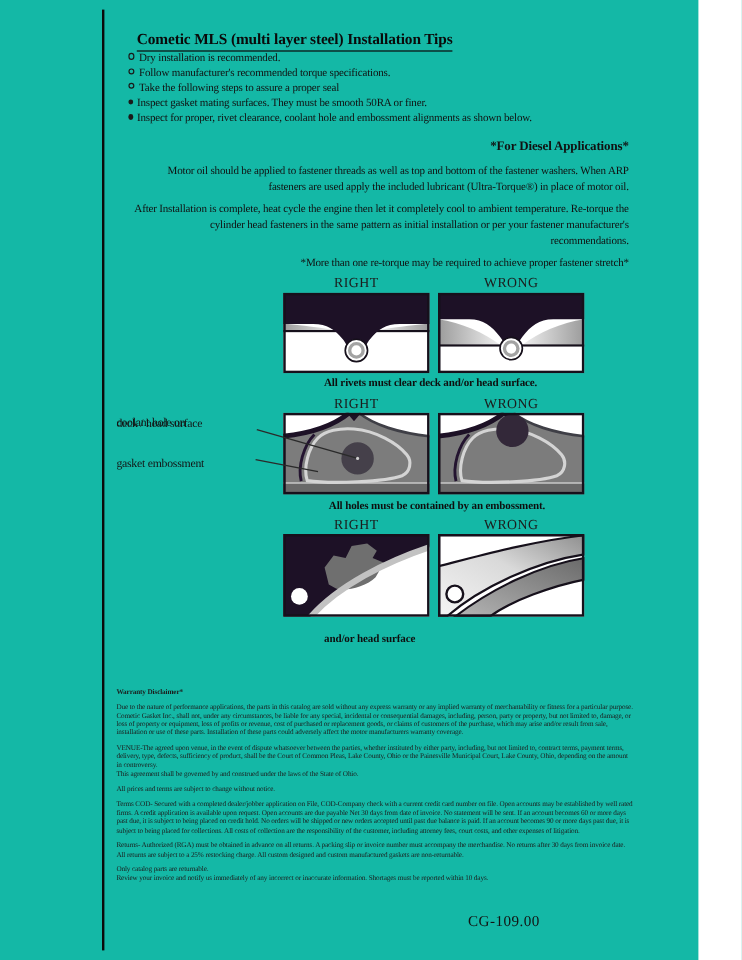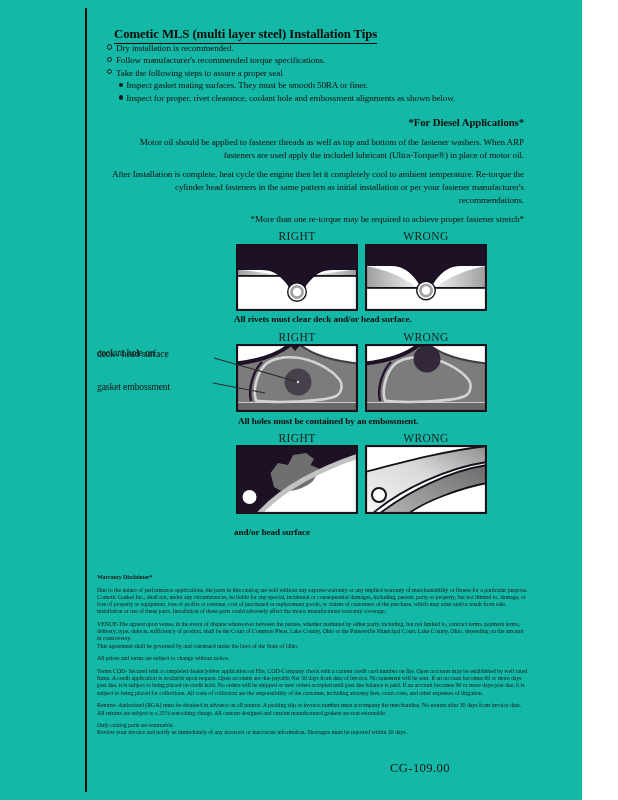--- a/index.html
+++ b/index.html
@@ -7,33 +7,33 @@
     position:relative; width:582px; height:800px; background:#14b8a6; overflow:hidden;
     font-family:Liberation Serif, serif; color:#111;
   }
   .left-rule { position:absolute; left:85px; top:8px; width:2px; height:784px; background:#0b0b0b; }
 
   .title-wrap { position:absolute; left:114px; top:24px; }
   .title-text { font-size:12.8px; font-weight:bold; color:#0a0a0a; border-bottom:1.8px solid #0a0a0a; padding-bottom:1.5px; letter-spacing:-0.1px; }
 
   .tips { position:absolute; left:107px; top:42px; width:440px; font-size:9.2px; letter-spacing:-0.15px; }
   .tip  { line-height:12.4px; white-space:nowrap; }
-  .tip.sub { margin-left:12px; }
+  .tip.sub { }
   .marker-o { display:inline-block; width:3.4px; height:3.4px; border:1px solid #1a1a1a; border-radius:50%; margin-right:3.5px; vertical-align:1.5px; }
   .marker-f { display:inline-block; width:4.2px; height:4.2px; background:#1a1a1a; border-radius:50%; margin-right:3px; vertical-align:1px; }
 
   .diesel { position:absolute; left:110px; top:116px; width:414px; font-size:9.2px; letter-spacing:-0.15px;text-align:right; }
   .diesel .heading { font-size:10.8px; font-weight:bold; letter-spacing:-0.1px; margin:0 0 8px 0; }
   .diesel p { margin:0 0 6px 0; line-height:13px; }
   .diesel .note { margin-top:0; }
 
   .dg-label { position:absolute; width:122px; text-align:center; font-size:11.5px; letter-spacing:0.4px; color:#1c1c1c; }
   .dg-panel { position:absolute; width:122px; }
   .dg-panel svg { display:block; }
-  .dg-caption { position:absolute; font-size:9.2px; font-weight:bold; letter-spacing:-0.1px; color:#0e0e0e; line-height:11px; }
+  .dg-caption { position:absolute; font-size:9.2px; font-weight:bold; letter-spacing:-0.1px; color:#0e0e0e; line-height:11px;margin-left:36px; }
 
   .anno { position:absolute; left:97px; width:117px; text-align:left; font-size:9.8px; letter-spacing:-0.2px; color:#141414; line-height:11px; }
   .leader-overlay { position:absolute; left:97px; top:330px; width:440px; height:100px; pointer-events:none; }
 
   .disclaimer { position:absolute; left:97px; top:574px; width:431px; font-size:6px; letter-spacing:-0.1px; color:#1c1c1c; }
   .disclaimer .d-head { font-weight:bold; margin:0 0 5.5px 0; line-height:7.2px; }
   .disclaimer p { margin:0 0 5.5px 0; line-height:7.2px; white-space:pre-line; }
 
   .footer-code { position:absolute; left:390px; top:761px; font-size:12.6px; letter-spacing:0.4px; color:#131313; }
 </style>

